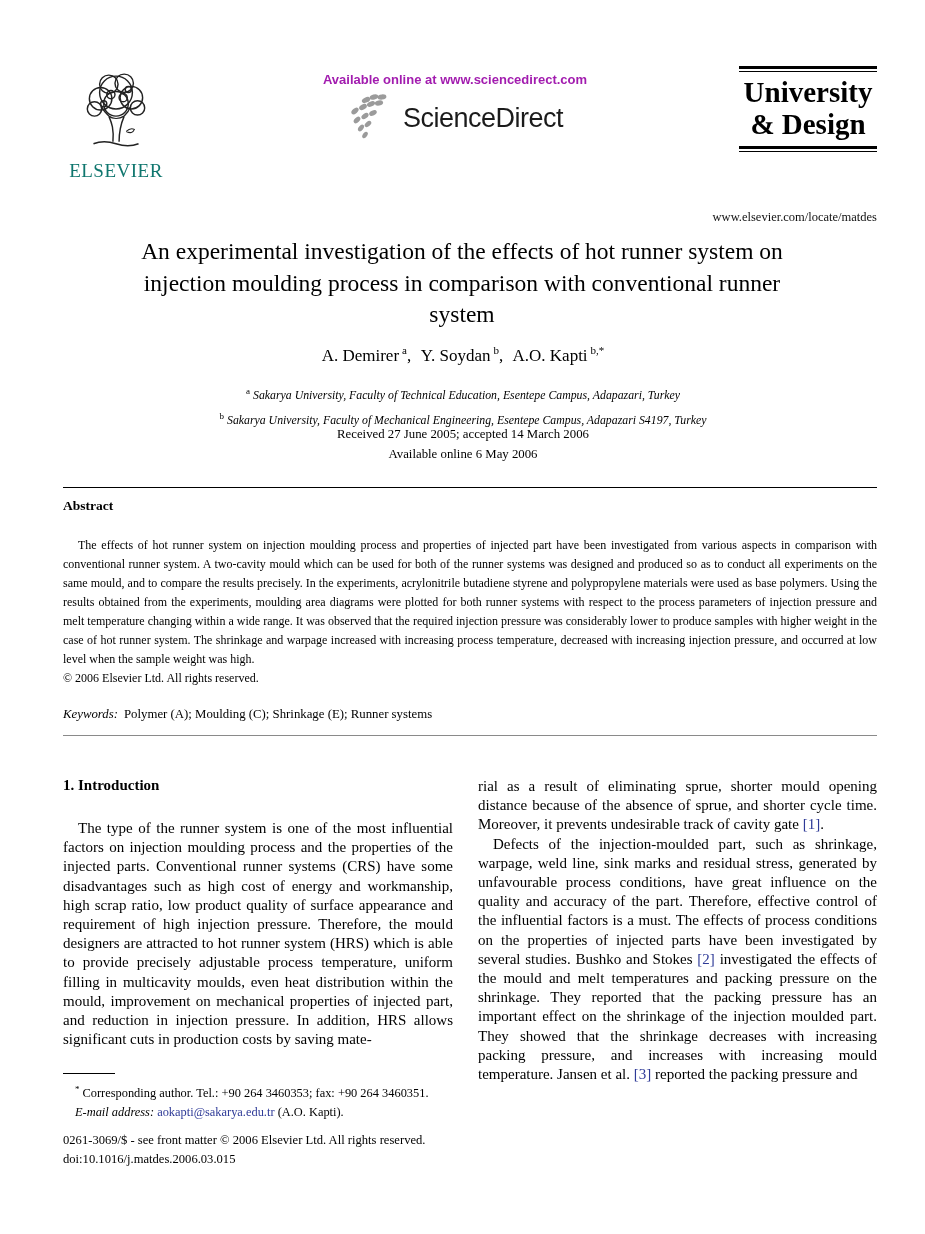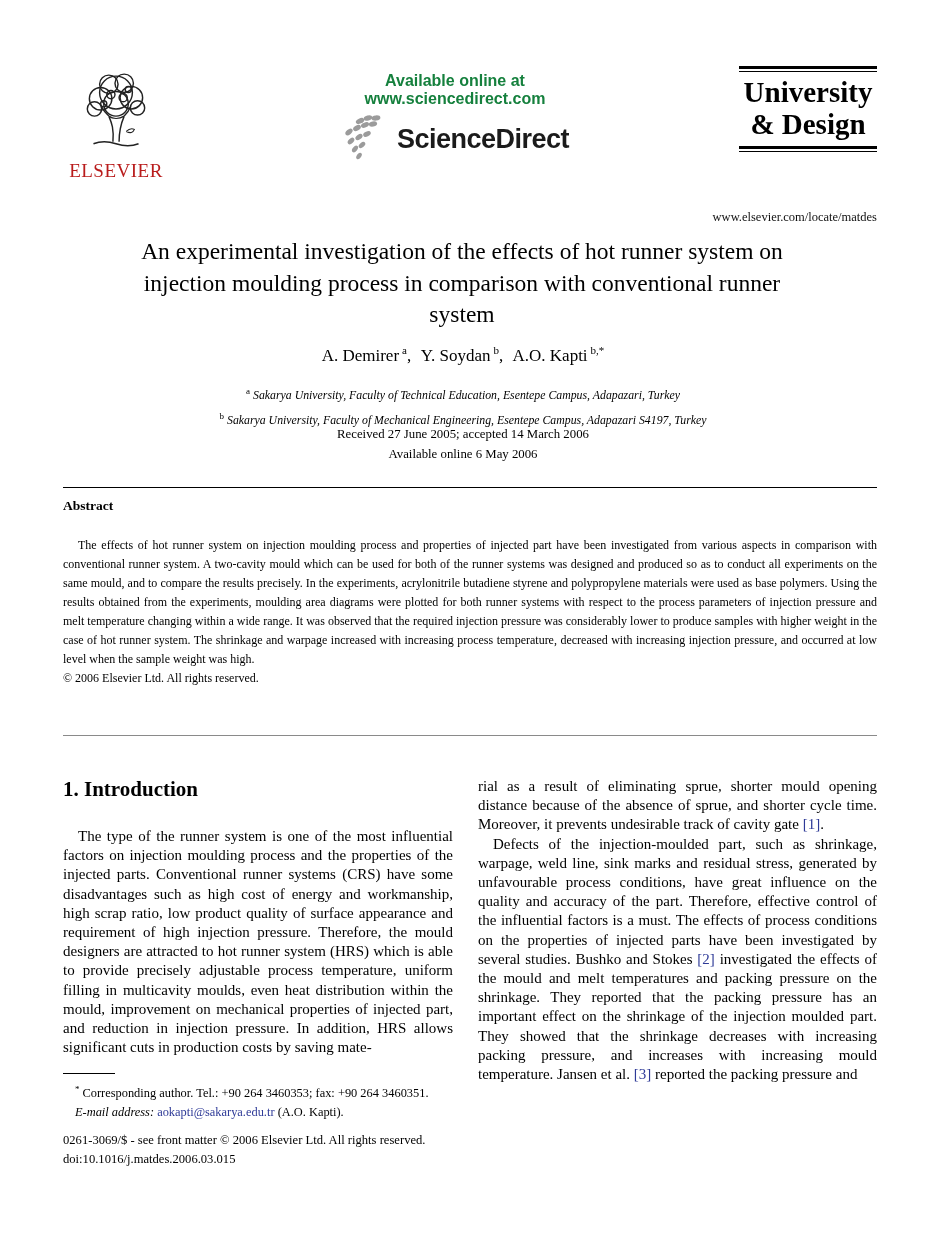--- a/index.html
+++ b/index.html
@@ -4,25 +4,25 @@
 <style>
   * { margin:0; padding:0; box-sizing:border-box; }
   html,body { background:#ffffff; }
   .page {
     width:925px; height:1234px; margin:0 auto; position:relative;
     background:#ffffff; color:#000;
     font-family:"Liberation Serif", serif;
   }
   
   .elsevier-block { position:absolute; left:55px; top:70px; width:122px; text-align:center; }
-  .elsevier-word { font-size:19px; letter-spacing:0.5px; margin-top:2px; color:#b91c1c; }
+  .elsevier-word { font-size:19px; letter-spacing:0.5px; margin-top:2px; color:#0f766e; }
   .head-center { position:absolute; left:295px; top:72px; width:320px; text-align:center; }
-  .avail { font-family:"Liberation Sans", sans-serif; font-size:16px; font-weight:600; color:#15803d; }
+  .avail { font-family:"Liberation Sans", sans-serif; font-size:13px; font-weight:600; color:#a21caf; }
   .sd-logo { margin-top:6px; display:flex; align-items:center; justify-content:center; gap:6px; }
-  .sd-word { font-family:"Liberation Sans", sans-serif; font-size:27px; font-weight:700; color:#1b1b1b; letter-spacing:-0.5px; }
+  .sd-word { font-family:"Liberation Sans", sans-serif; font-size:27px; font-weight:400; color:#1b1b1b; letter-spacing:-0.5px; }
   .citation { margin-top:16px; font-size:13px; color:#111; }
   .jlogo { position:absolute; right:48px; top:66px; width:138px; text-align:center; }
   .dbl-rule { border-top:3.5px solid #000; margin-bottom:2px; }
   .dbl-rule2 { border-top:1.5px solid #000; }
   .jname { font-size:29px; font-weight:bold; line-height:32px; padding:4px 0 6px 0; }
   .jurl { position:absolute; right:48px; top:170px; font-size:12.5px; color:#111;margin-top:40px; }
   
   .title { position:absolute; top:236px; left:112px; width:700px; text-align:center;
            font-size:23.5px; line-height:31.5px; color:#000; }
   .authors { position:absolute; top:344px; left:63px; width:800px; text-align:center; font-size:17px; }
@@ -39,21 +39,21 @@
   
   .abs-head { position:absolute; top:498px; left:63px; font-size:13.5px; font-weight:bold; }
   .abs-body { position:absolute; top:536px; left:63px; width:814px; font-size:12px;
               line-height:19px; text-align:justify; }
   .abs-body .first { text-indent:15px; }
   .keywords { position:absolute; top:707px; left:63px; width:814px; font-size:12.8px; }
   .keywords .kw-label { font-style:italic; margin-right:6px; }
   
   .col-left  { position:absolute; top:777px; left:63px;  width:390px; }
   .col-right { position:absolute; top:777px; left:478px; width:399px; }
-  .sec-head { font-size:21px; font-weight:bold; margin-bottom:25px; }
+  .sec-head { font-size:15px; font-weight:bold; margin-bottom:25px; }
   .body-p { font-size:15px; line-height:19.2px; text-align:justify; }
   .indent { text-indent:15px; }
   a.ref, a.email { color:#2e3a97; text-decoration:none; cursor:pointer; }
   
   .fn-rule { position:absolute; top:1073px; left:63px; width:52px; border-top:1.2px solid #000; }
   .footnote { position:absolute; top:1080px; left:63px; width:394px; font-size:12.4px; line-height:19px; }
   .footnote .fn-line1 { text-indent:12px; }
   .footnote sup { font-size:9px; margin-right:3px; }
   .footnote .em-label { font-style:italic; }
   .fn-email-line { text-indent:12px; }
@@ -141,20 +141,23 @@
     <div>Received 27 June 2005; accepted 14 March 2006</div>
     <div>Available online 6 May 2006</div>
   </div>
 
   <div class="rule-top"></div>
   <div class="abs-head">Abstract</div>
   <div class="abs-body">
     <div class="first">The effects of hot runner system on injection moulding process and properties of injected part have been investigated from various aspects in comparison with conventional runner system. A two-cavity mould which can be used for both of the runner systems was designed and produced so as to conduct all experiments on the same mould, and to compare the results precisely. In the experiments, acrylonitrile butadiene styrene and polypropylene materials were used as base polymers. Using the results obtained from the experiments, moulding area diagrams were plotted for both runner systems with respect to the process parameters of injection pressure and melt temperature changing within a wide range. It was observed that the required injection pressure was considerably lower to produce samples with higher weight in the case of hot runner system. The shrinkage and warpage increased with increasing process temperature, decreased with increasing injection pressure, and occurred at low level when the sample weight was high.</div>
     <div>© 2006 Elsevier Ltd. All rights reserved.</div>
   </div>
+  <div class="keywords">
+    <span class="kw-label">Keywords:</span><span>Polymer (A); Moulding (C); Shrinkage (E); Runner systems</span>
+  </div>
   <div class="rule-gray"></div>
 
   <div class="col-left">
     <div class="sec-head">1. Introduction</div>
     <div class="body-p indent">The type of the runner system is one of the most influential factors on injection moulding process and the properties of the injected parts. Conventional runner systems (CRS) have some disadvantages such as high cost of energy and workmanship, high scrap ratio, low product quality of surface appearance and requirement of high injection pressure. Therefore, the mould designers are attracted to hot runner system (HRS) which is able to provide precisely adjustable process temperature, uniform filling in multicavity moulds, even heat distribution within the mould, improvement on mechanical properties of injected part, and reduction in injection pressure. In addition, HRS allows significant cuts in production costs by saving mate-</div>
   </div>
 
   <div class="col-right">
     <div class="body-p"><span>rial as a result of eliminating sprue, shorter mould opening distance because of the absence of sprue, and shorter cycle time. Moreover, it prevents undesirable track of cavity gate </span><a class="ref">[1]</a><span>.</span></div>
     <div class="body-p indent"><span>Defects of the injection-moulded part, such as shrinkage, warpage, weld line, sink marks and residual stress, generated by unfavourable process conditions, have great influence on the quality and accuracy of the part. Therefore, effective control of the influential factors is a must. The effects of process conditions on the properties of injected parts have been investigated by several studies. Bushko and Stokes </span><a class="ref">[2]</a><span> investigated the effects of the mould and melt temperatures and packing pressure on the shrinkage. They reported that the packing pressure has an important effect on the shrinkage of the injection moulded part. They showed that the shrinkage decreases with increasing packing pressure, and increases with increasing mould temperature. Jansen et al. </span><a class="ref">[3]</a><span> reported the packing pressure and</span></div>

